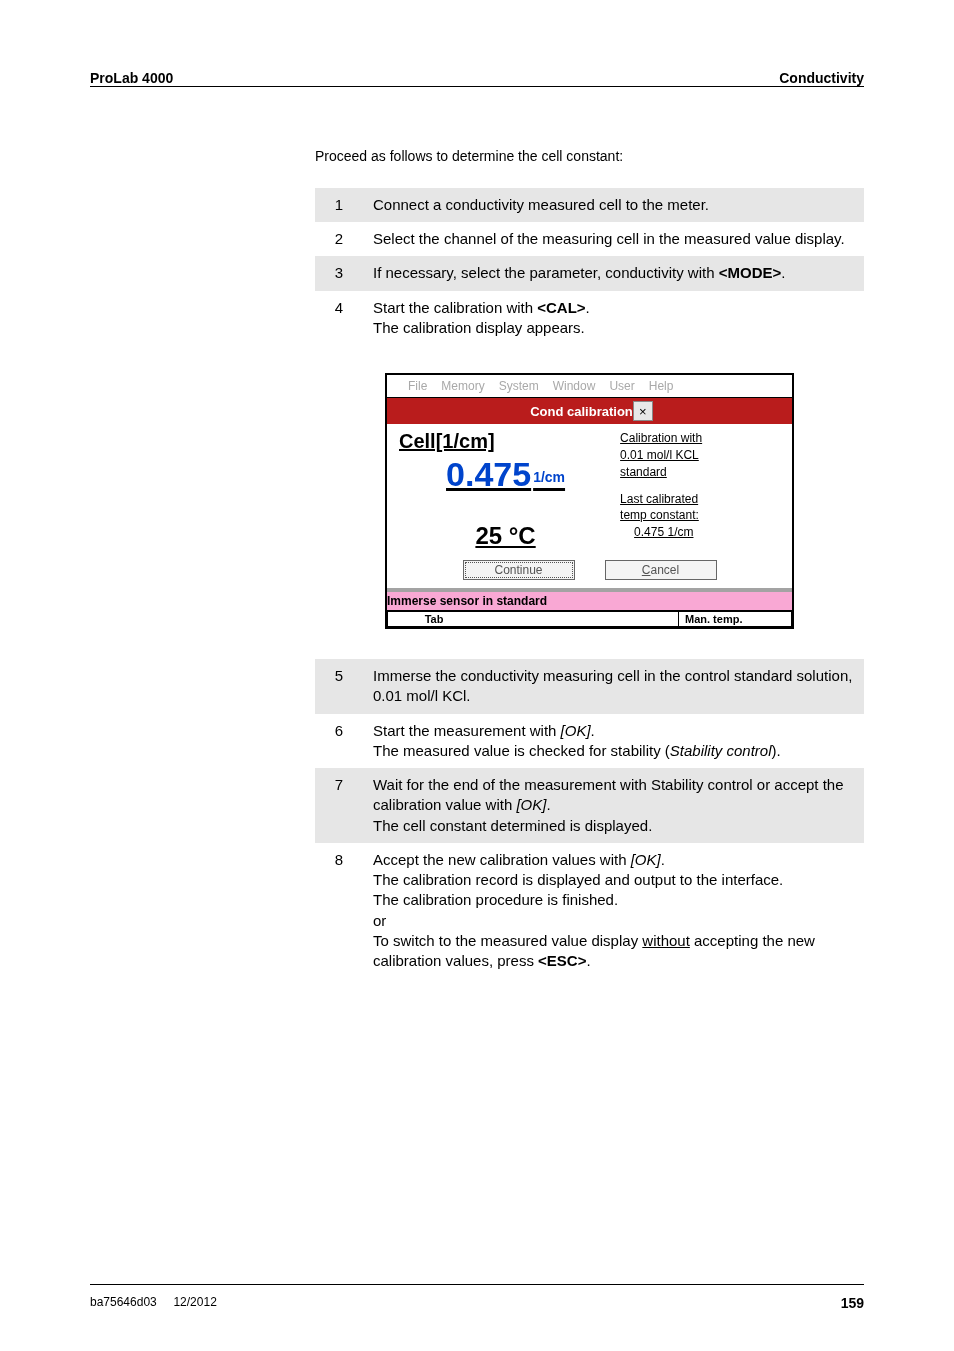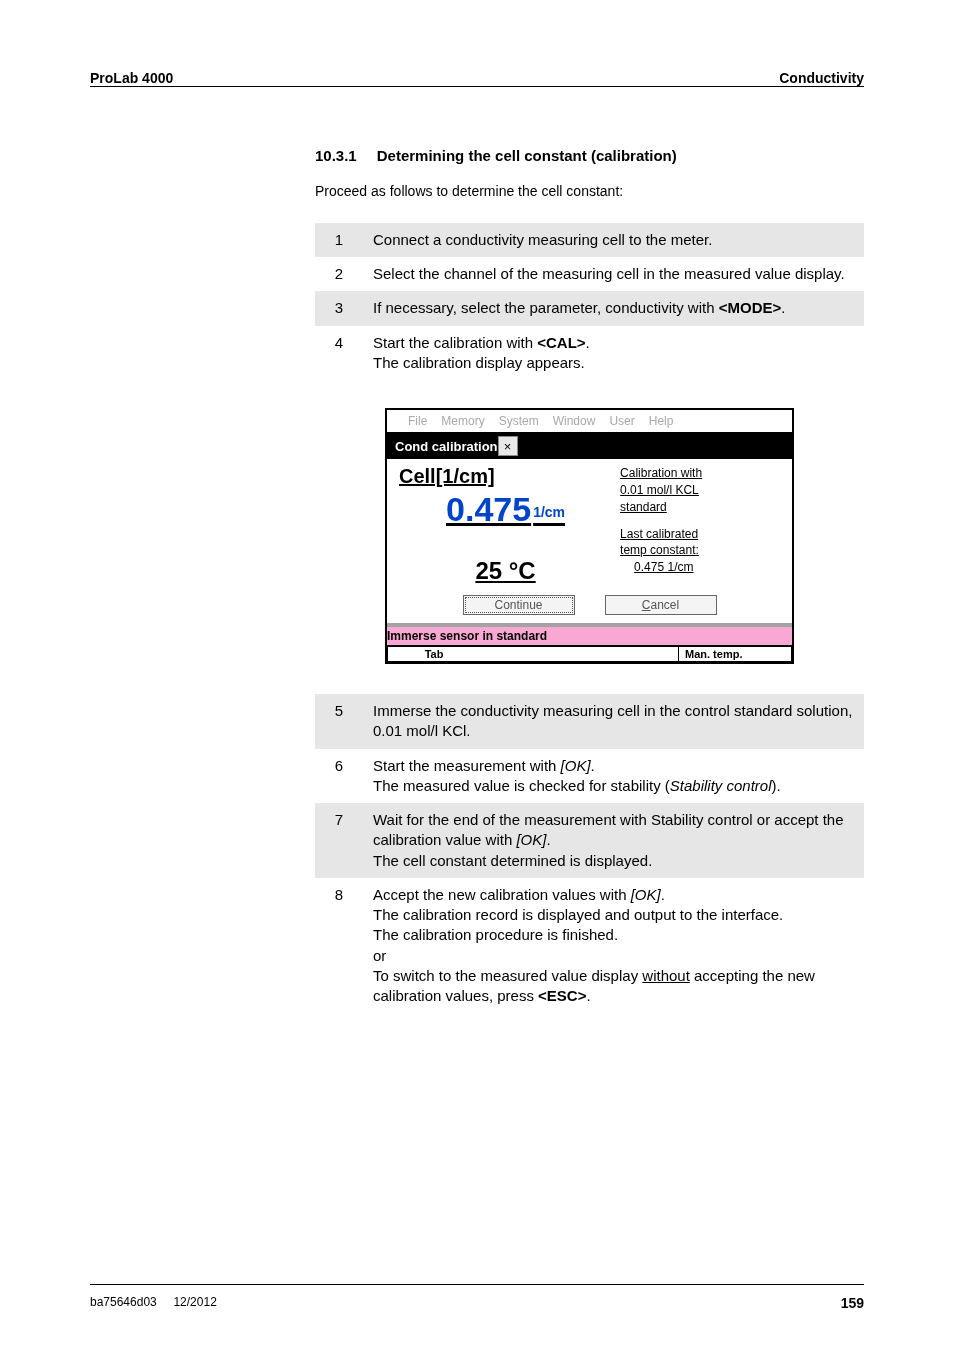--- a/index.html
+++ b/index.html
@@ -74,23 +74,23 @@
     display:flex;
     gap:14px;
     padding: 4px 21px;
     background:#fff;
     color:#a9a9a9;
     font-size:12px;
     border-bottom: 1px solid #000;
   }
   .titlebar {
     display:flex;
-    justify-content:flex-start;
+    justify-content:center;
     align-items:center;
-    background:#000000;
+    background:#b91c1c;
     color:#fff;
     font-weight:bold;
     font-size:13px;
     padding:3px 4px 3px 8px;
   }
   .closebox {
     background:#e8e8e8;
     color:#000;
     width:18px; height:18px;
     display:flex; align-items:center; justify-content:center;
@@ -194,31 +194,28 @@
 
 <div class="page">
 
   <div class="header">
     <span>ProLab 4000</span>
     <span>Conductivity</span>
   </div>
 
   <div class="content-block">
 
-    <div class="section-title">
-      <span class="num">10.3.1</span><span>Determining the cell constant (calibration)</span>
-    </div>
 
     <div class="para">Proceed as follows to determine the cell constant:</div>
 
     <table class="steps">
       <tbody>
           <tr class="odd">
         <td class="num">1</td>
-        <td>Connect a conductivity measuring cell to the meter.</td>
+        <td>Connect a conductivity measured cell to the meter.</td>
       </tr>
       <tr>
         <td class="num">2</td>
         <td>Select the channel of the measuring cell in the measured value display.</td>
       </tr>
       <tr class="odd">
         <td class="num">3</td>
         <td>
           <span>If necessary, select the parameter, conductivity with </span><b>&lt;MODE&gt;</b><span>.</span>
         </td>

